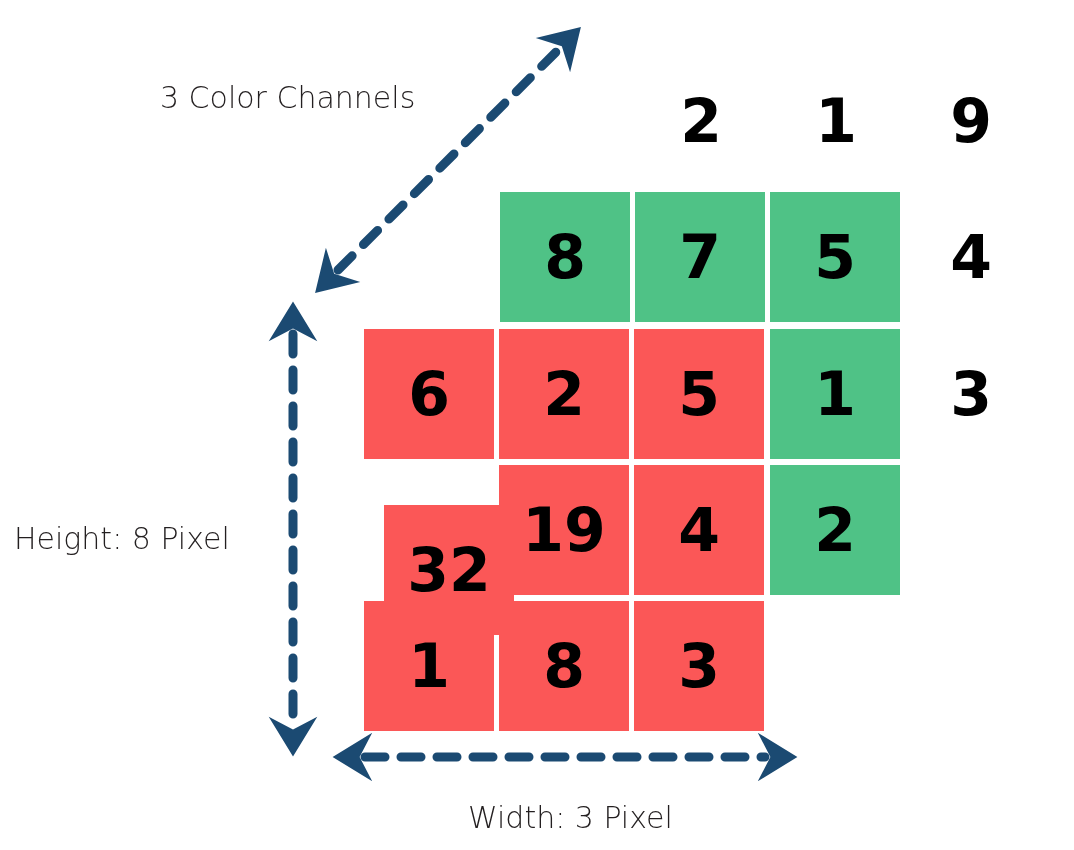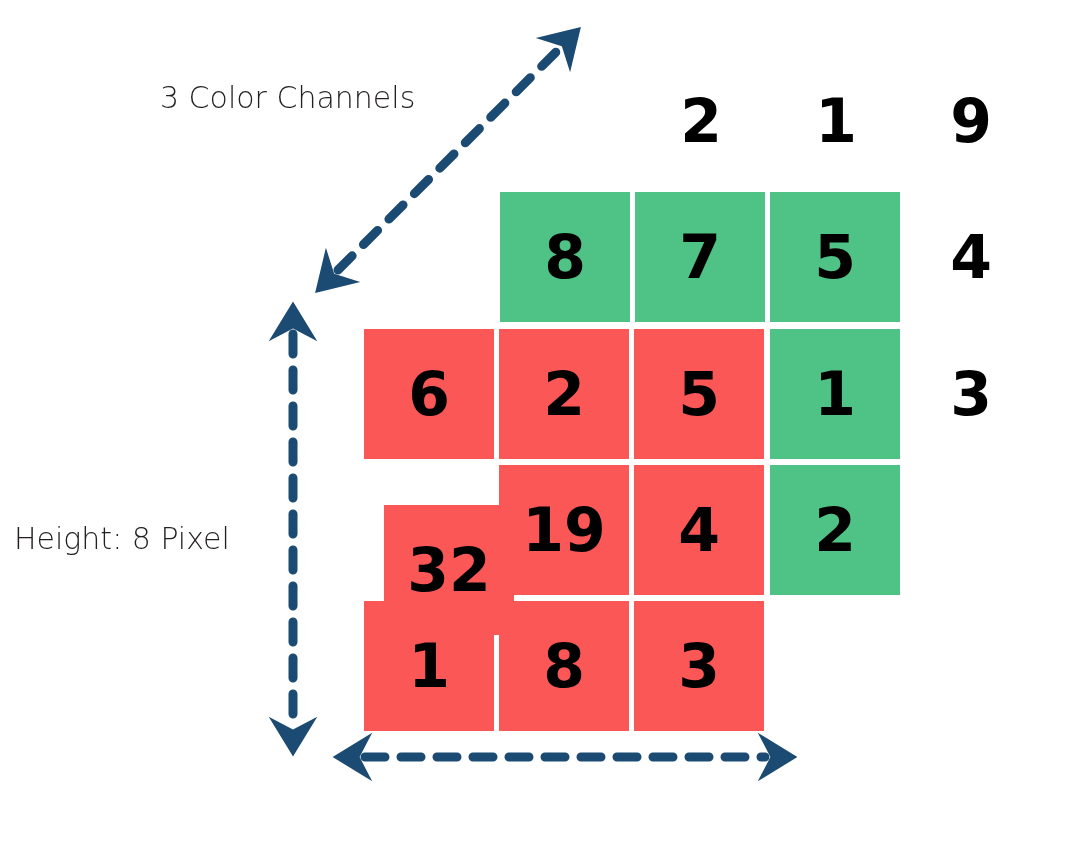--- a/index.html
+++ b/index.html
@@ -98,14 +98,15 @@
 
     <line x1="293" y1="334" x2="293" y2="724" stroke="#1B4A72" stroke-width="9" stroke-linecap="round" stroke-dasharray="20 16" marker-start="url(#ah-start)" marker-end="url(#ah-end)"></line>
 
     <line x1="365" y1="757" x2="765" y2="757" stroke="#1B4A72" stroke-width="9" stroke-linecap="round" stroke-dasharray="20 16" marker-start="url(#ah-start)" marker-end="url(#ah-end)"></line>
   </svg>
 
   <div class="axis-label" id="label-channels">3 Color Channels</div>
 
   <div class="axis-label" id="label-height">Height: 8 Pixel</div>
 
+  <div class="axis-label" id="label-width">Width: 3 Pixel</div>
 
 </div>
 
 </body></html>

